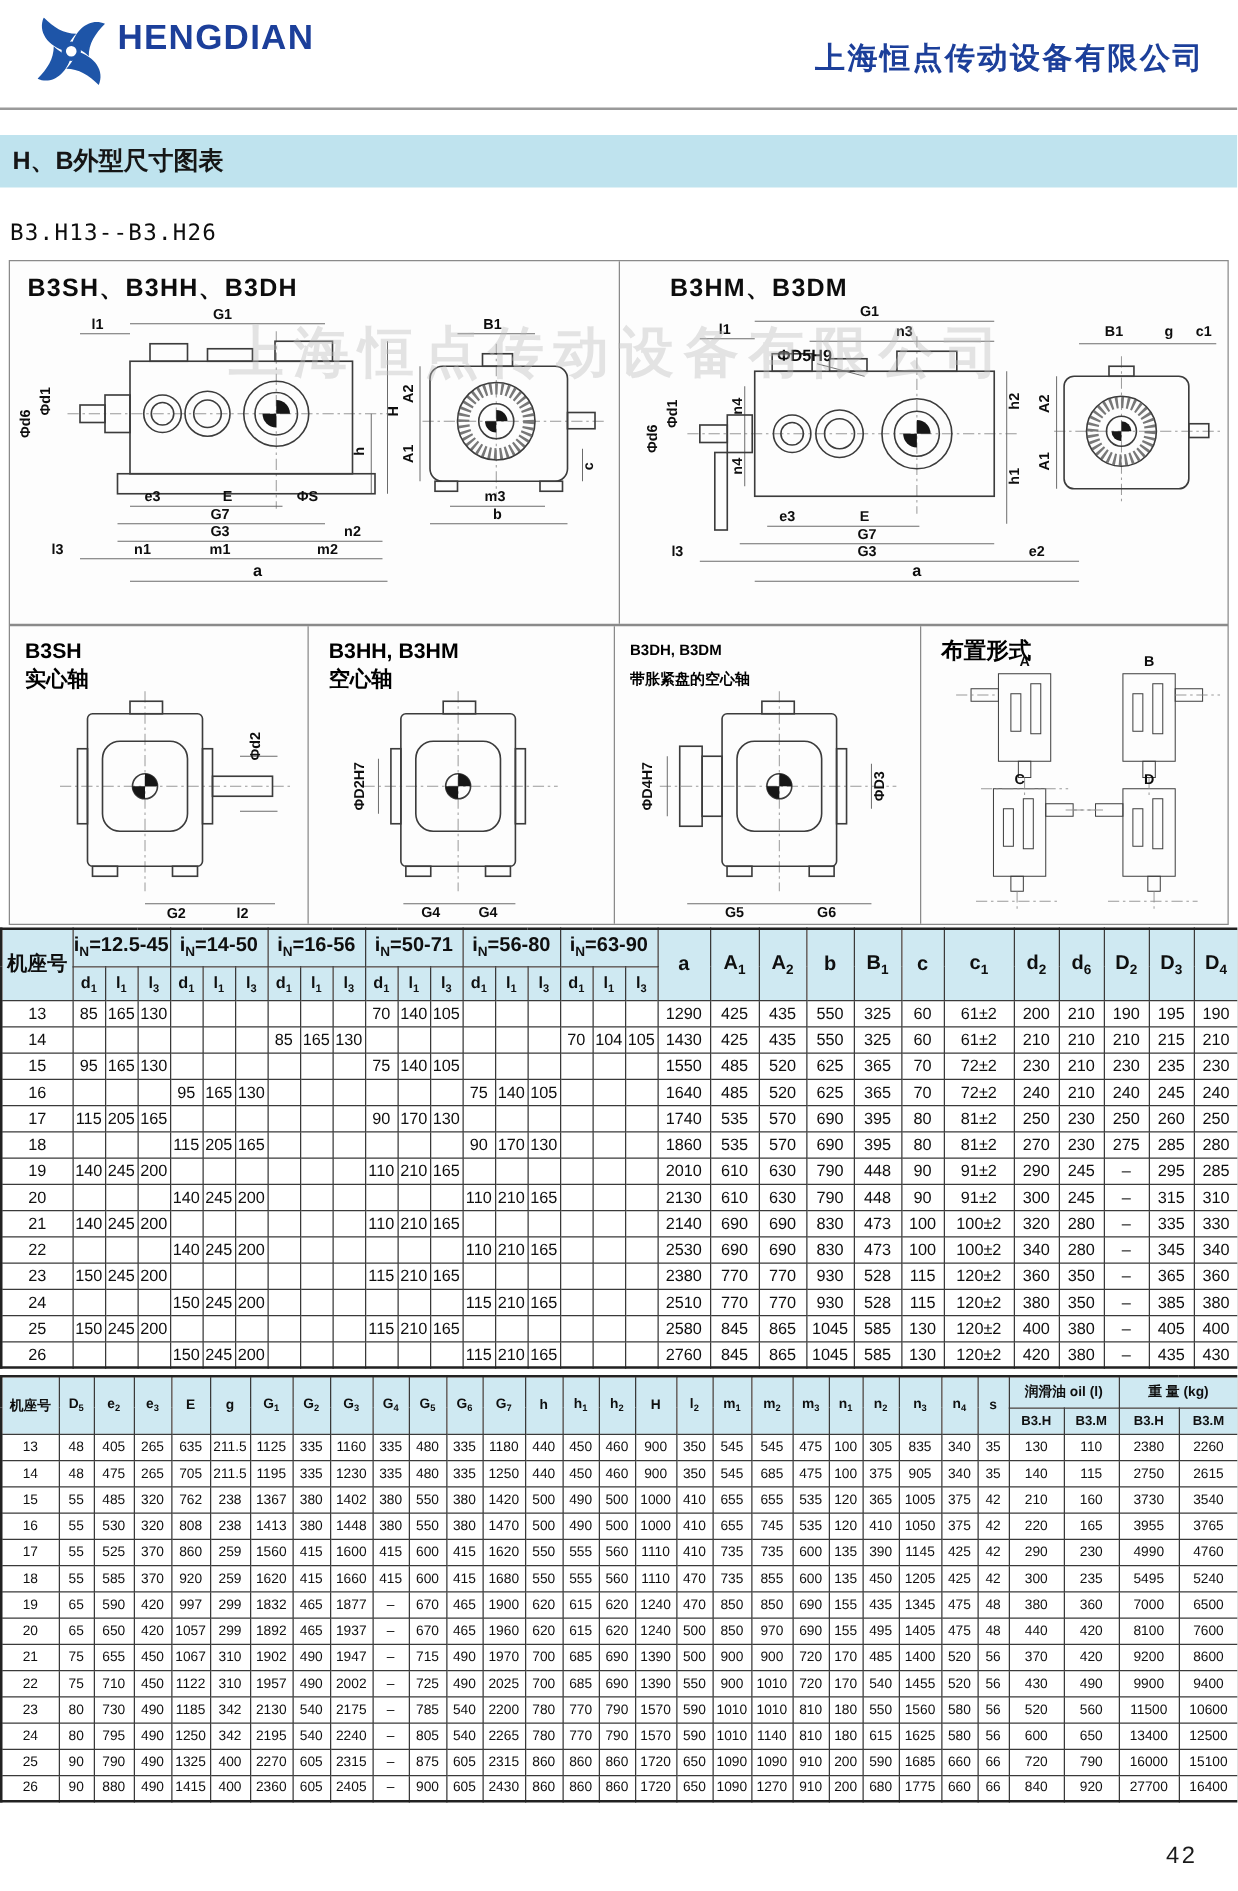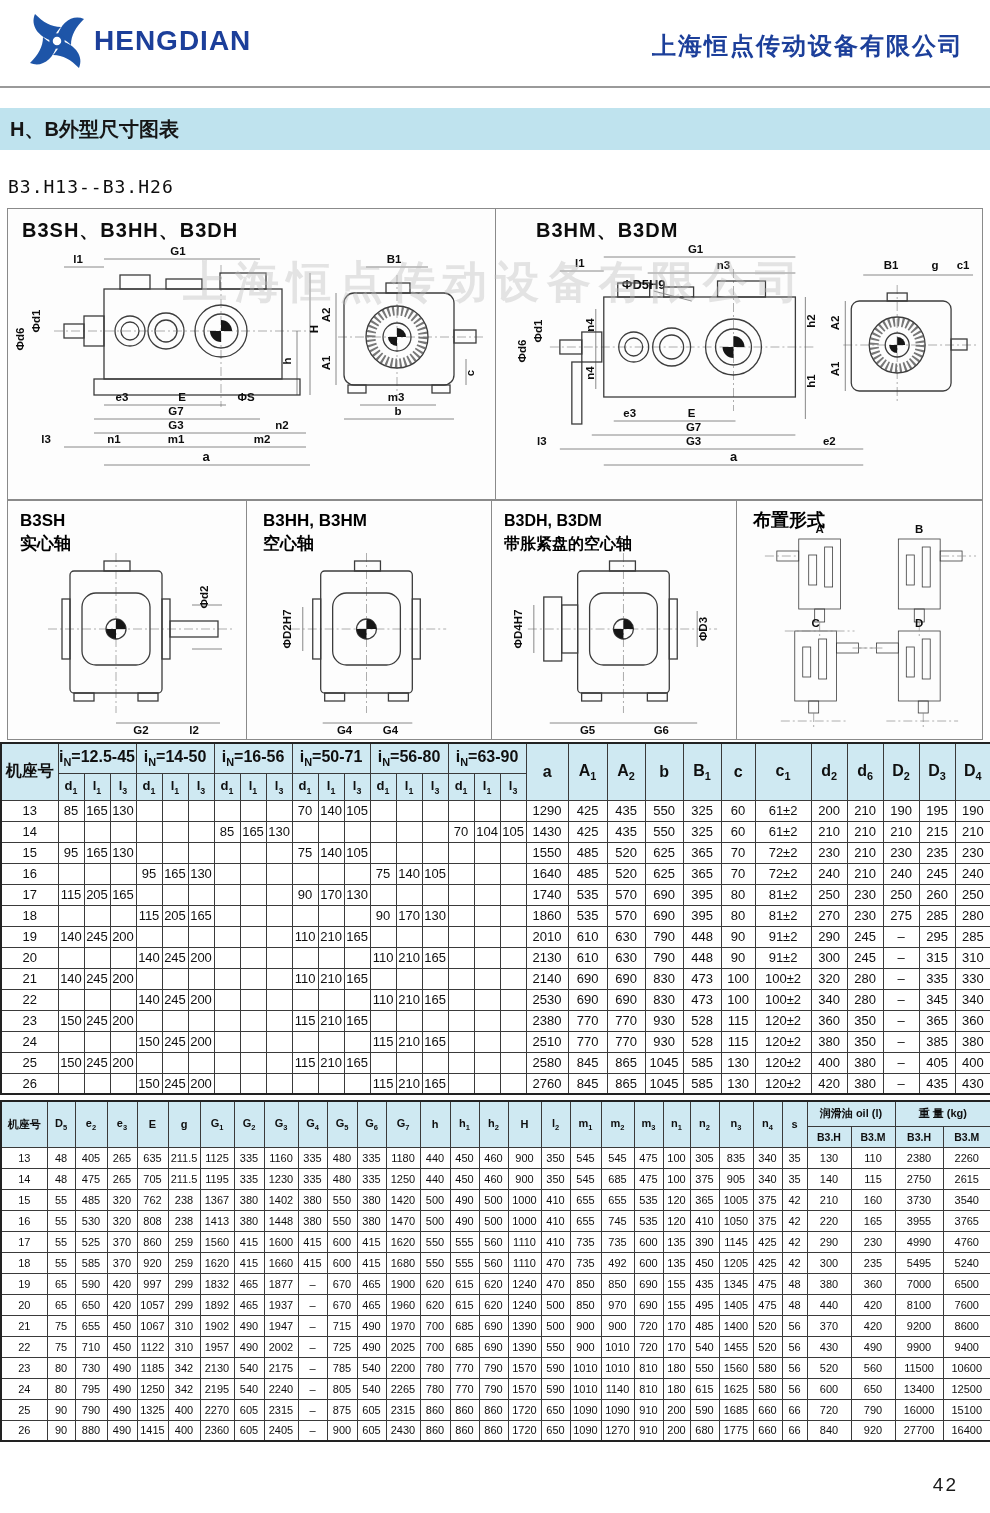--- a/index.html
+++ b/index.html
@@ -2,21 +2,21 @@
 <html><head>
 <meta charset="utf-8">
 <style>
   * { margin:0; padding:0; box-sizing:border-box; }
   html,body { background:#ffffff; }
   body { font-family:"Liberation Sans", sans-serif; color:#111; }
   .page { position:relative; width:990px; height:1513px; background:#fff; overflow:hidden; }
 
   
   .hdr { position:absolute; top:0; left:0; width:990px; height:86px; }
-  .logo { position:absolute; left:30px; top:14px; display:flex; align-items:center; gap:10px; }
+  .logo { position:absolute; left:30px; top:14px; display:flex; gap:10px; }
   .logo-text { font-size:28px; font-weight:bold; color:#1c3f9a; letter-spacing:1px; }
   .company { position:absolute; right:26px; top:30px; font-size:24px; font-weight:bold; color:#1c3f9a; letter-spacing:2px; }
   .hdr-rule { position:absolute; top:86px; left:0; width:990px; height:2px; background:#9a9a9a; }
 
   .banner { position:absolute; top:108px; left:0; width:990px; height:42px; background:#bfe3ee; }
   .banner span { display:inline-block; padding-left:10px; line-height:42px; font-size:20px; font-weight:bold; color:#161616; }
   .model-range { position:absolute; top:176px; left:8px; font-family:"DejaVu Sans Mono", monospace; font-size:18px; color:#0d0d0d; letter-spacing:1px; }
 
   
   .top-drawings { position:absolute; top:208px; left:7px; width:976px; height:292px; border:1px solid #8a8a8a; display:flex; background:#fdfdfd; }
@@ -300,21 +300,21 @@
         </g>
         <g class="labels">
           <text x="44" y="128" transform="rotate(-90 44 128)">ΦD2H7</text>
           <text x="98" y="233">G4</text>
           <text x="144" y="233">G4</text>
         </g>
       </svg>
     </div>
 
     <div class="draw-box mb-3">
-      <div class="mid-title" style="font-size:16px">
+      <div class="mid-title" style="font-size:12px">
         <div>B3DH, B3DM</div>
           <div>带胀紧盘的空心轴</div>
       </div>
       <svg viewBox="0 0 245 238" preserveAspectRatio="none">
         <g class="dims">
             <line class="cl" x1="36" y1="128" x2="226" y2="128"></line>
             <line class="cl" x1="132" y1="52" x2="132" y2="212"></line>
           <line x1="42" y1="104" x2="42" y2="152"></line>
             <line x1="206" y1="110" x2="206" y2="146"></line>
           <line x1="58" y1="222" x2="206" y2="222"></line>
@@ -1178,21 +1178,21 @@
           <td>415</td>
           <td>600</td>
           <td>415</td>
           <td>1680</td>
           <td>550</td>
           <td>555</td>
           <td>560</td>
           <td>1110</td>
           <td>470</td>
           <td>735</td>
-          <td>492</td>
+          <td>855</td>
           <td>600</td>
           <td>135</td>
           <td>450</td>
           <td>1205</td>
           <td>425</td>
           <td>42</td>
           <td>300</td>
           <td>235</td>
           <td>5495</td>
           <td>5240</td>

